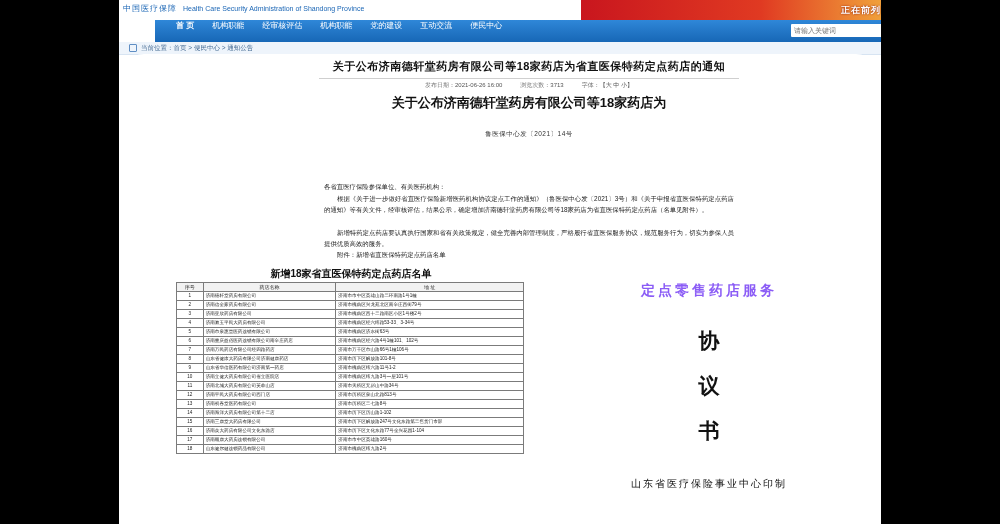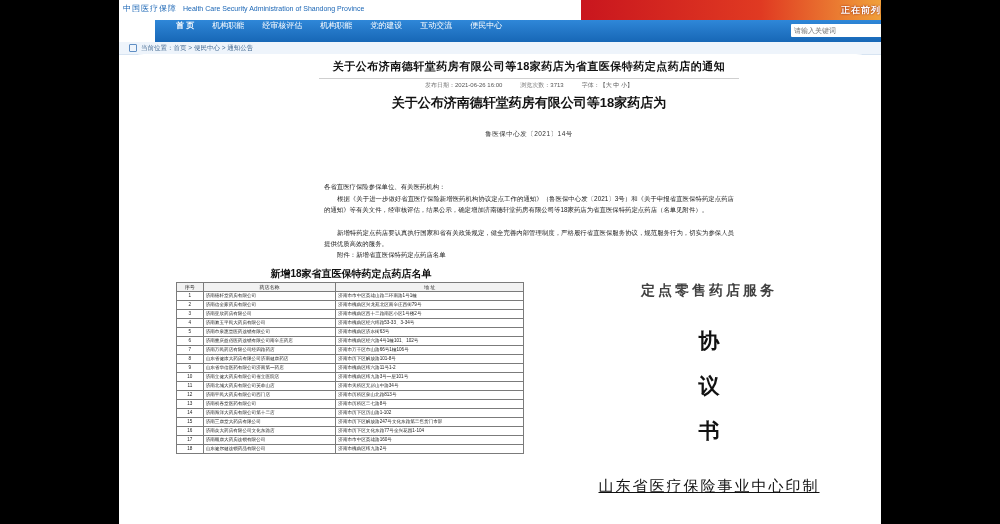--- a/index.html
+++ b/index.html
@@ -51,26 +51,26 @@
   .tbl-title{position:absolute;left:57px;top:213px;width:350px;text-align:center;font-size:10px;font-weight:bold;color:#111;}
   table.list{position:absolute;left:57px;top:228px;border-collapse:collapse;width:348px;background:#fff;}
   table.list th,table.list td{border:1px solid #7b7b7b;font-size:4.6px;color:#1c1c1c;padding:1px 2px;line-height:6px;}
   table.list th{background:#f2f2f2;text-align:center;font-weight:normal;font-size:5px;}
   table.list td.c1{width:22px;text-align:center;}
   table.list td.c2{width:130px;}
   table.list td.c3{width:186px;}
 
   
   .poster{position:absolute;left:430px;top:218px;width:320px;height:250px;}
-  .poster .t1{position:absolute;left:0;top:10px;width:320px;text-align:center;font-size:14px;font-weight:bold;color:#404040;letter-spacing:3px;}
+  .poster .t1{position:absolute;left:0;top:10px;width:320px;text-align:center;font-size:14px;font-weight:bold;color:#8b5cf6;letter-spacing:3px;}
   .poster .big{position:absolute;left:0;width:320px;text-align:center;font-size:21px;font-weight:bold;color:#111;}
   .poster .b1{top:55px;}
   .poster .b2{top:100px;}
   .poster .b3{top:145px;}
-  .poster .t2{position:absolute;left:0;top:205px;width:320px;text-align:center;font-size:15px;color:#111;letter-spacing:2px;text-decoration:underline;}
+  .poster .t2{position:absolute;left:0;top:205px;width:320px;text-align:center;font-size:10px;color:#111;letter-spacing:2px;}
 
   
   .side{position:absolute;top:0;width:119px;height:524px;background:#000;}
   .side.l{left:0;}
   .side.r{left:881px;width:119px;}
 </style>
 </head>
 <body>
 
 <div class="page">

